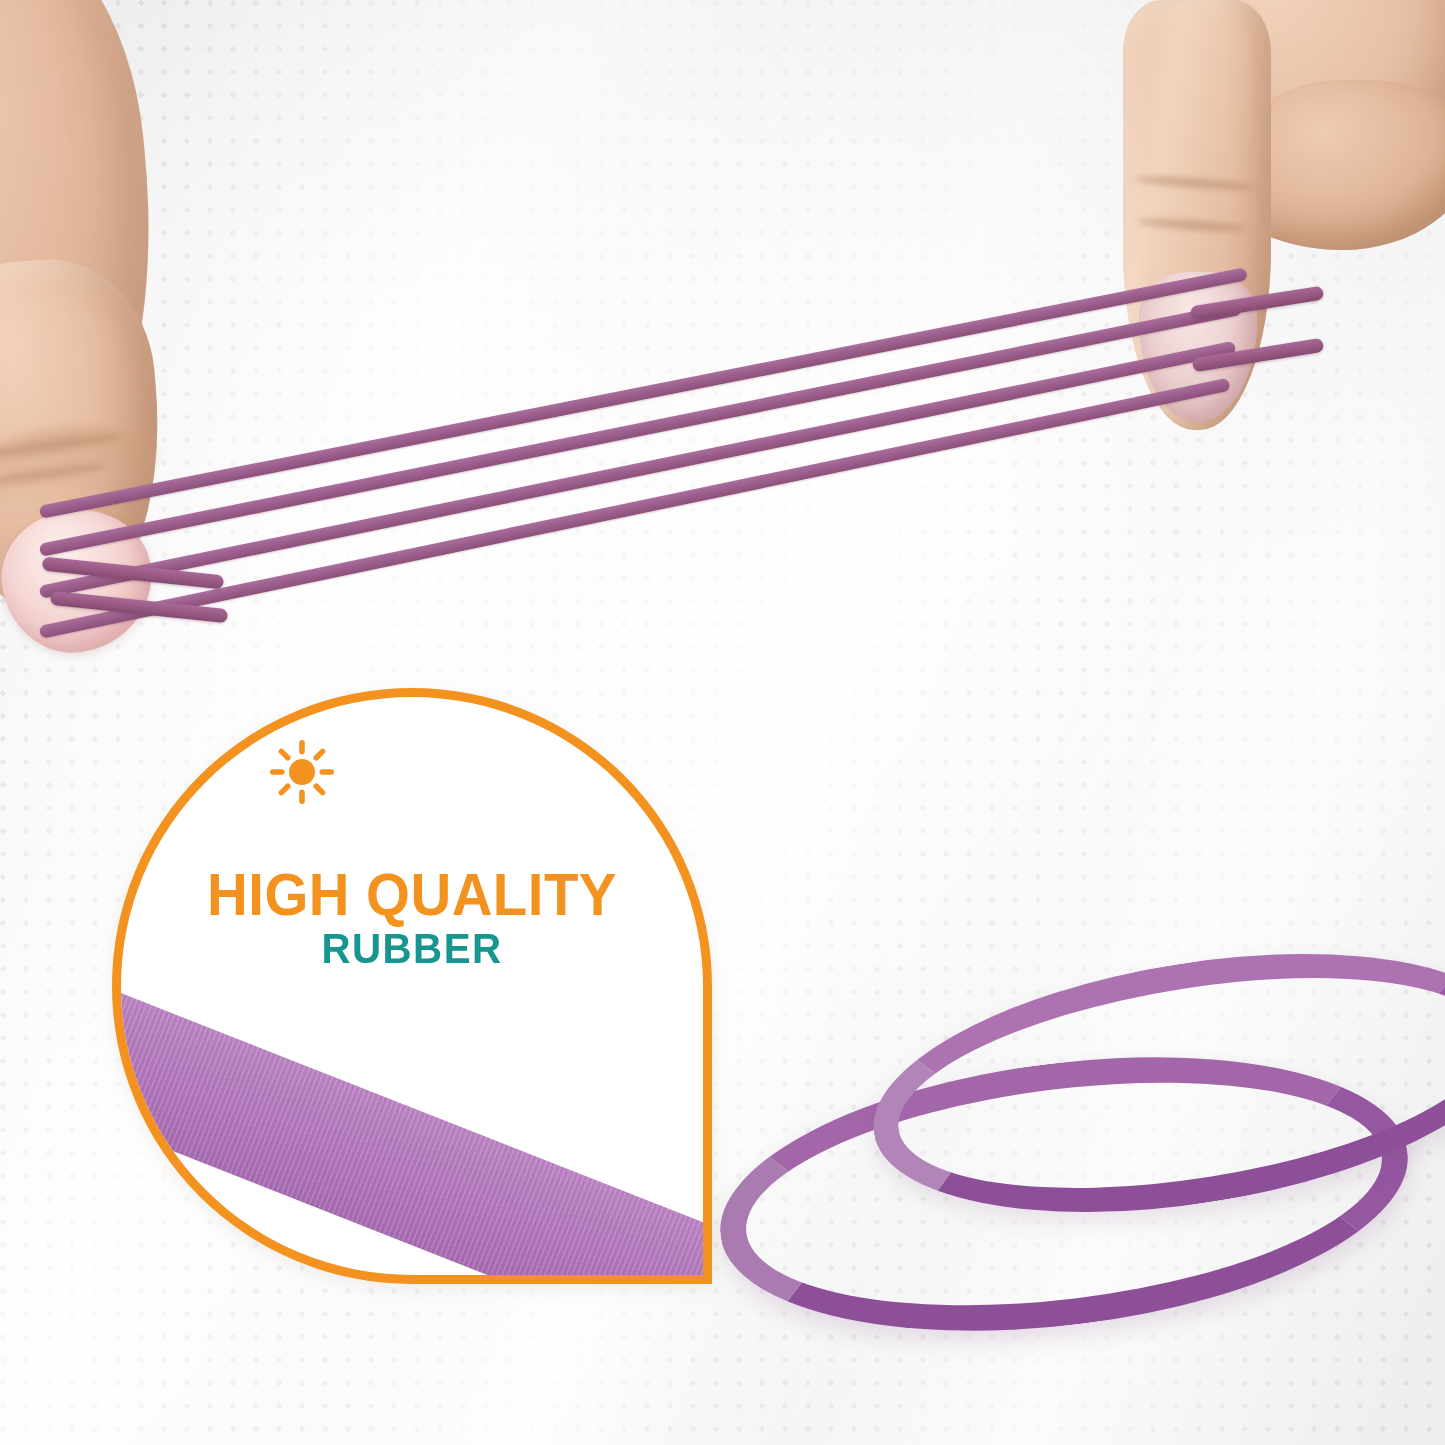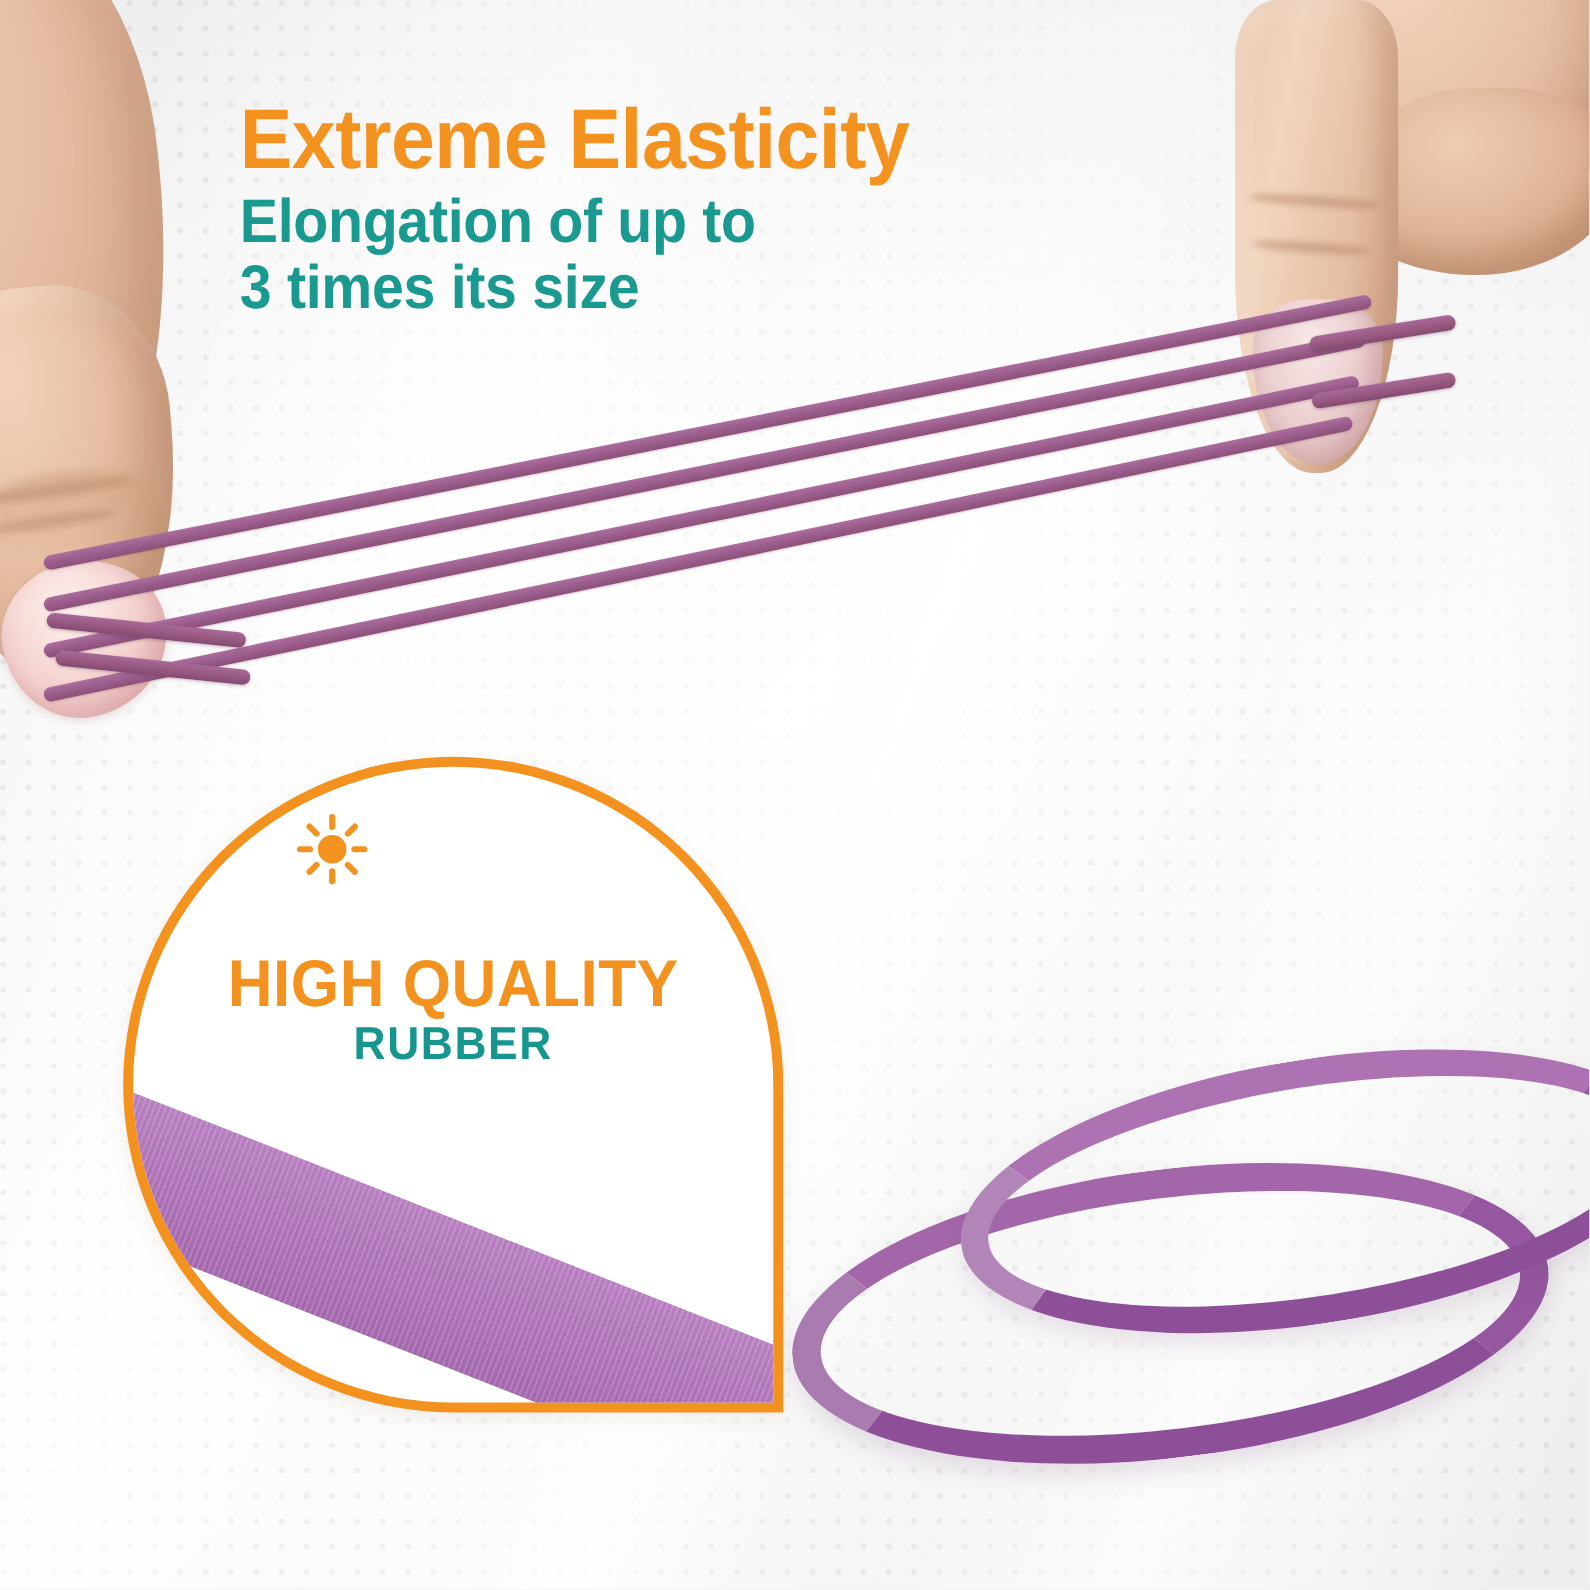--- a/index.html
+++ b/index.html
@@ -176,27 +176,20 @@
     <div class="strand" style="top:276px;width:1225px;transform:rotate(-11.4deg);"></div>
     <div class="strand" style="top:318px;width:1220px;transform:rotate(-11.6deg);"></div>
     <div class="strand" style="top:358px;width:1215px;transform:rotate(-11.8deg);"></div>
   </div>
 
   <div class="wrap" style="left:42px;top:566px;width:182px;transform:rotate(6deg);"></div>
   <div class="wrap" style="left:50px;top:600px;width:178px;transform:rotate(6deg);"></div>
   <div class="wrap" style="left:1190px;top:296px;width:134px;transform:rotate(-9deg);"></div>
   <div class="wrap" style="left:1192px;top:348px;width:132px;transform:rotate(-9deg);"></div>
 
-  <div class="headline">
-    <div class="hl-main">Extreme Elasticity</div>
-    <div class="hl-sub">
-      <div>Elongation of up to</div>
-      <div>3 times its size</div>
-    </div>
-  </div>
 
   <div class="badge">
     <div class="badge-shape">
       <div class="badge-stripe stripe-1"></div>
       <div class="badge-stripe stripe-2"></div>
     </div>
   </div>
 
   <div class="sun">
     <svg viewBox="0 0 64 64" width="68" height="68" aria-hidden="true">

